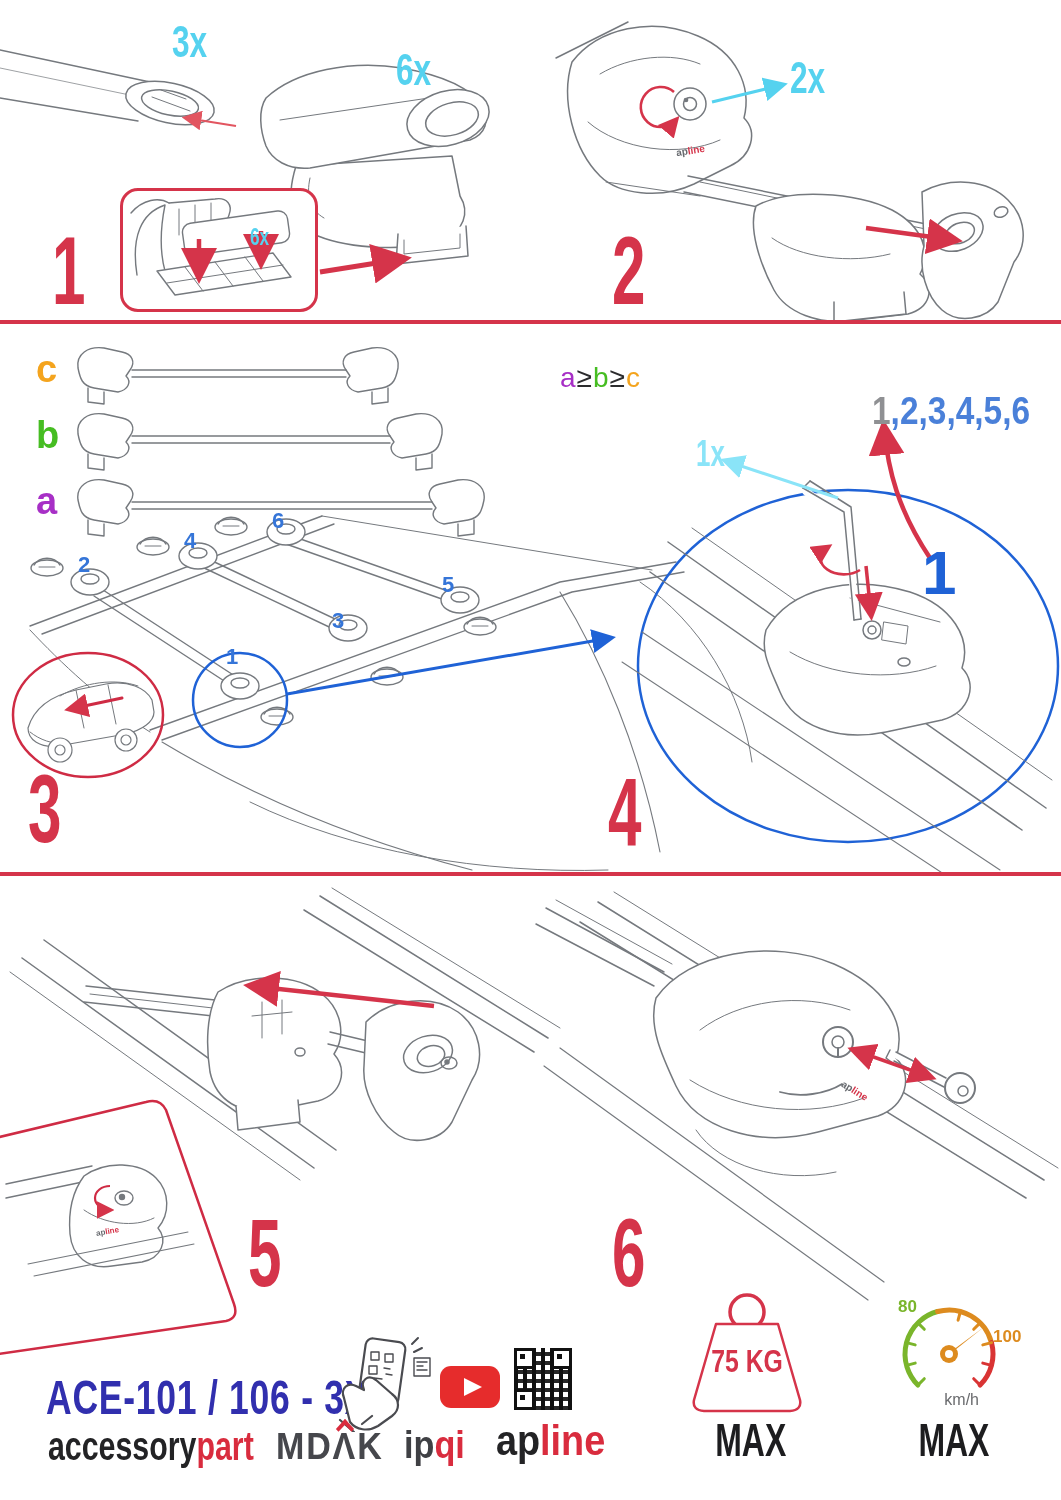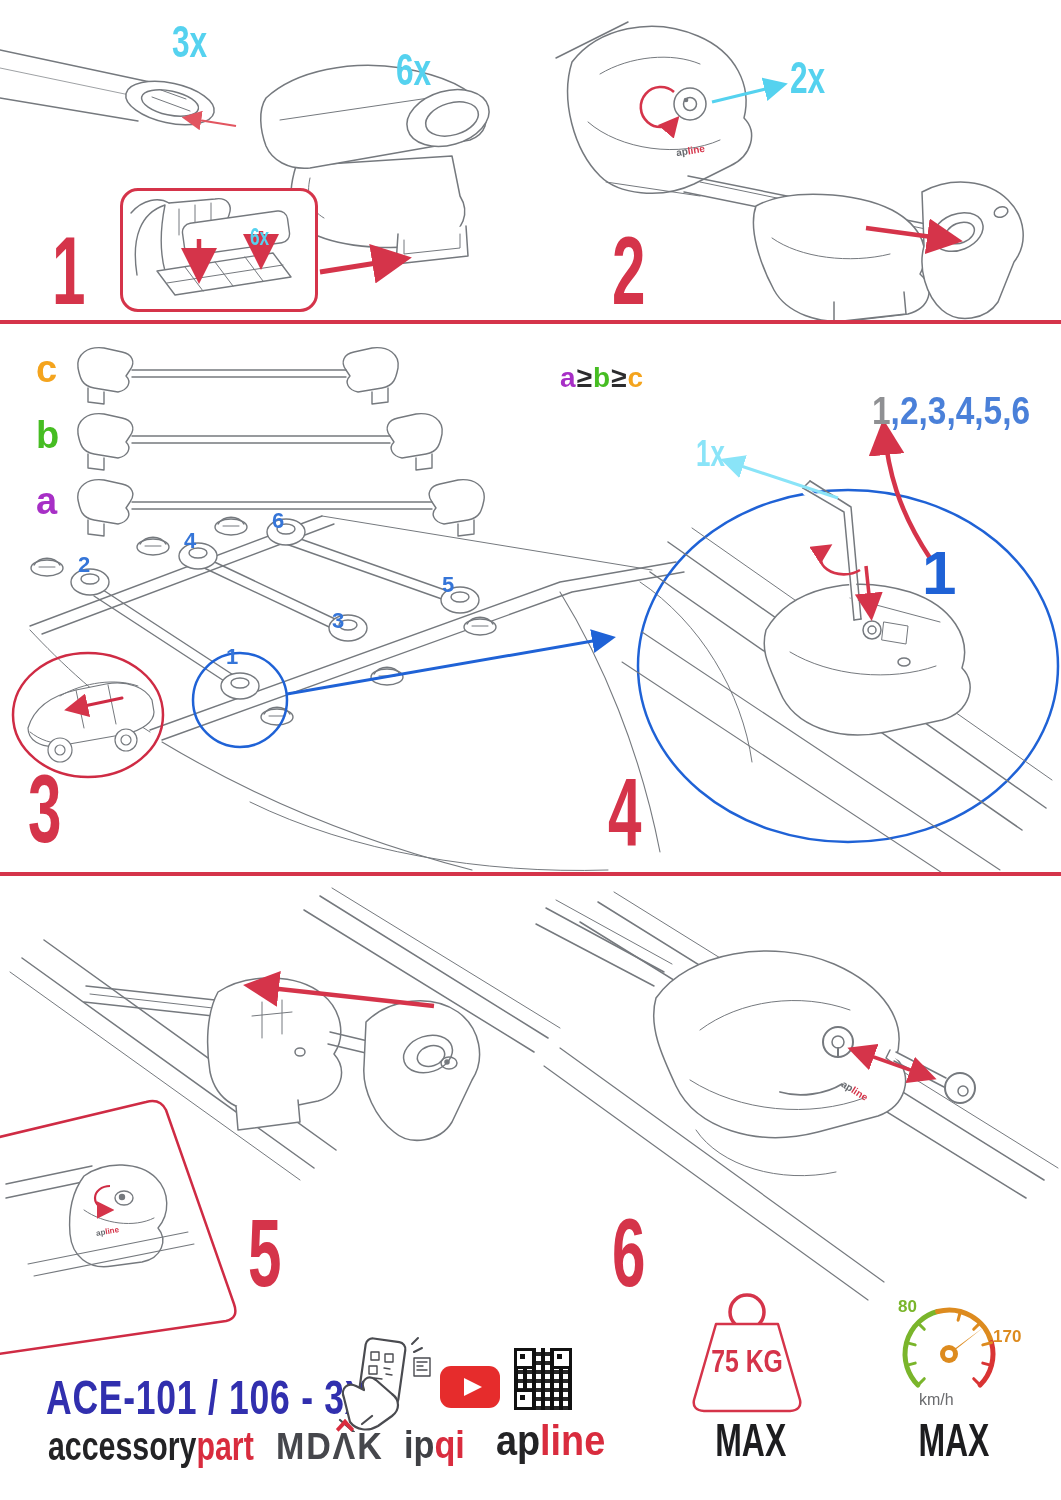--- a/index.html
+++ b/index.html
@@ -6,21 +6,21 @@
   .page { position:relative; width:1061px; height:1500px; background:#fff; overflow:hidden;
           font-family:"Liberation Sans", sans-serif; }
   svg { position:absolute; display:block; }
   .lbl { position:absolute; line-height:1; white-space:nowrap; }
   .condL { transform:scaleX(.74); transform-origin:0 0; display:inline-block; }
   .stepnum { font-size:97px; font-weight:700; color:#d5344a; transform:scaleX(.62); transform-origin:0 0; }
   .qty { font-size:44px; font-weight:700; color:#55d2ef; transform:scaleX(.72); transform-origin:0 0; }
   .qty-small { font-size:23px; font-weight:700; color:#55d2ef; transform:scaleX(.75); transform-origin:0 0; }
   .qty-light { font-size:36px; font-weight:700; color:#8ae4f8; transform:scaleX(.72); transform-origin:0 0; }
   .sizelbl { font-size:38px; font-weight:700; }
-  .rule { font-size:28px; font-weight:700; letter-spacing:1px; }
+  .rule { font-size:28px; font-weight:400; letter-spacing:1px; }
   .rule .dk { color:#2c2c2e; }
   .posnum { font-size:22px; font-weight:700; color:#3575d8; }
   .seq { font-size:38px; font-weight:700; transform:scaleX(.88); transform-origin:0 0; }
   .seq .first { color:#8f9093; }
   .seq .rest { color:#4a80d9; }
   .big1 { font-size:62px; font-weight:700; color:#1f62d6; }
   .divider { position:absolute; left:0; width:1061px; height:4px; background:#d5344a; }
   .inset1 { position:absolute; left:120px; top:188px; width:192px; height:118px;
             border:3px solid #d5344a; border-radius:18px; background:#fff; }
   .model { font-size:48px; font-weight:700; color:#312fae; letter-spacing:1px; }
@@ -415,17 +415,17 @@
       <path d="M107.5,50.6 A44,44 0 0 1 96.1,93.1" stroke="#d93434" stroke-width="5"></path>
       <path d="M33.9,93.1 L40.3,86.7 M22.5,73.4 L31.2,71.1 M22.5,50.6 L31.2,52.9 M33.9,30.9 L40.3,37.3" stroke="#7ab52b" stroke-width="3"></path>
       <path d="M76.4,19.5 L74.1,28.2 M96.1,30.9 L89.7,37.3 M107.5,50.6 L98.8,52.9" stroke="#dd8b1f" stroke-width="3"></path>
       <path d="M107.5,73.4 L98.8,71.1 M96.1,93.1 L89.7,86.7" stroke="#d93434" stroke-width="3"></path>
     </g>
     <polygon points="61,66 69,58 100,35" fill="#dd8b1f"></polygon>
     <circle cx="65" cy="62" r="9" fill="#dd8b1f"></circle>
     <circle cx="65" cy="62" r="4" fill="#fff"></circle>
   </svg>
   <div class="lbl speed-low" style="left:898px; top:1298px"><span>80</span></div>
-  <div class="lbl speed-high" style="left:993px; top:1328px"><span>170</span></div>
-  <div class="lbl speed-unit" style="left:919px; top:1392px; width:60px; text-align:left"><span>km/h</span></div>
+  <div class="lbl speed-high" style="left:993px; top:1328px"><span>100</span></div>
+  <div class="lbl speed-unit" style="left:919px; top:1392px; width:60px; text-align:right"><span>km/h</span></div>
   <div class="maxlbl" style="left:904px; top:1412px; width:90px"><span>MAX</span></div>
 
 </div>
 
 </body></html>

